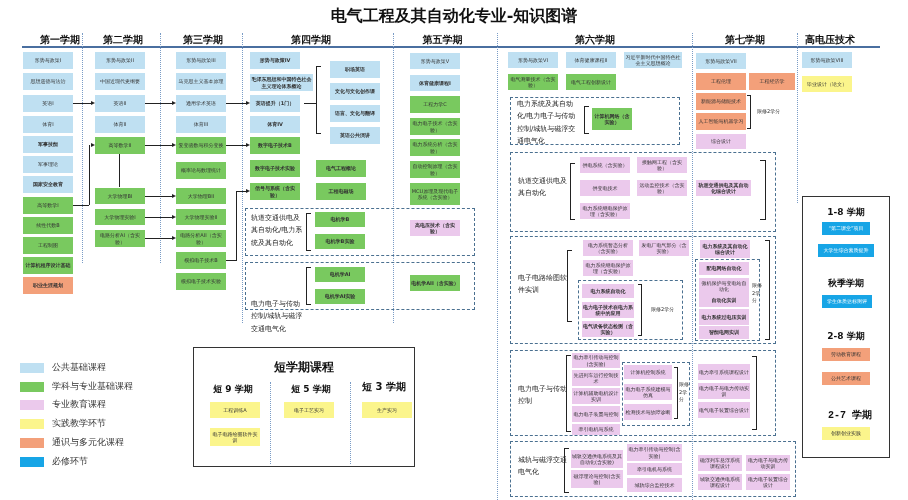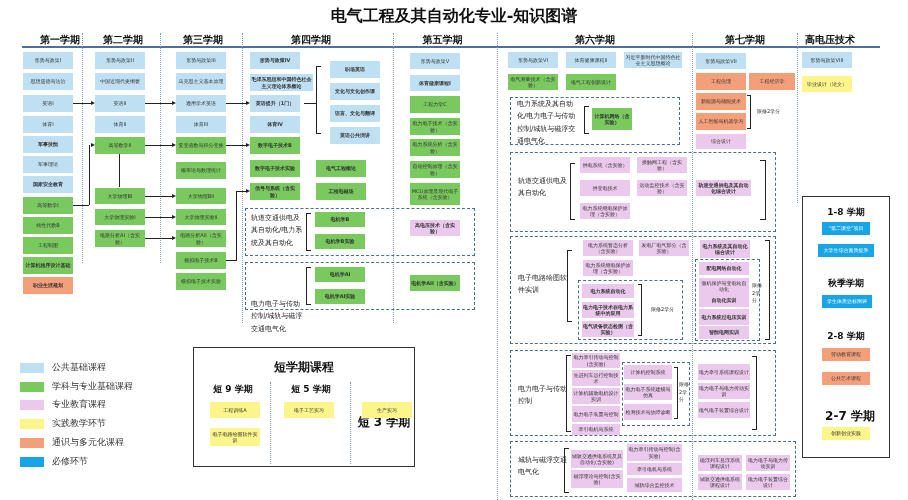--- a/index.html
+++ b/index.html
@@ -261,29 +261,29 @@
     <span class="swatch" style="background:#17a5e6;"></span>
     <span>必修环节</span>
   </div>
 
 <div class="panel" style="left:193px;top:347px;width:222px;height:120px;"></div>
 <div class="ptitle" style="left:193px;top:359px;width:222px;font-size:12px;">短学期课程</div>
 <div class="vdiv" style="left:270px;top:382px;height:82px;"></div>
 <div class="vdiv" style="left:350px;top:382px;height:82px;"></div>
 <div class="ptitle" style="left:200px;top:383px;width:66px;font-size:9px;">短 9 学期</div>
 <div class="ptitle" style="left:276px;top:383px;width:70px;font-size:9px;">短 5 学期</div>
-<div class="ptitle" style="left:354px;top:380px;width:60px;font-size:12px;margin-top:34px;">短 3 学期</div>
+<div class="ptitle" style="left:354px;top:380px;width:60px;font-size:10px;">短 3 学期</div>
 <div class="box prac" style="left:210px;top:402px;width:50px;height:16px;">工程训练A</div>
 <div class="box prac" style="left:210px;top:428px;width:50px;height:18px;">电子电路绘图软件实训</div>
 <div class="box prac" style="left:284px;top:402px;width:50px;height:16px;">电子工艺实习</div>
 <div class="box prac" style="left:362px;top:402px;width:50px;height:16px;">生产实习</div>
 
 <div class="panel" style="left:802px;top:196px;width:88px;height:262px;"></div>
 <div class="ptitle" style="left:802px;top:206px;width:88px;font-size:9px;">1-8 学期</div>
 <div class="box req" style="left:822px;top:222px;width:48px;height:13px;">“第二课堂”项目</div>
 <div class="box req" style="left:818px;top:244px;width:56px;height:13px;">大学生综合素质提升</div>
 <div class="ptitle" style="left:802px;top:277px;width:88px;font-size:9px;">秋季学期</div>
 <div class="box req" style="left:822px;top:295px;width:50px;height:13px;">学生体质达标测评</div>
 <div class="ptitle" style="left:802px;top:330px;width:88px;font-size:9px;">2-8 学期</div>
 <div class="box gen" style="left:822px;top:348px;width:48px;height:13px;">劳动教育课程</div>
 <div class="box gen" style="left:822px;top:372px;width:48px;height:13px;">公共艺术课程</div>
-<div class="ptitle" style="left:802px;top:408px;width:96px;font-size:12px;">2-7 学期</div>
+<div class="ptitle" style="left:802px;top:408px;width:96px;font-size:10px;font-family:Liberation Mono, monospace;">2-7 学期</div>
 <div class="box prac" style="left:822px;top:427px;width:48px;height:13px;">创新创业实践</div>
 
 </body></html>

